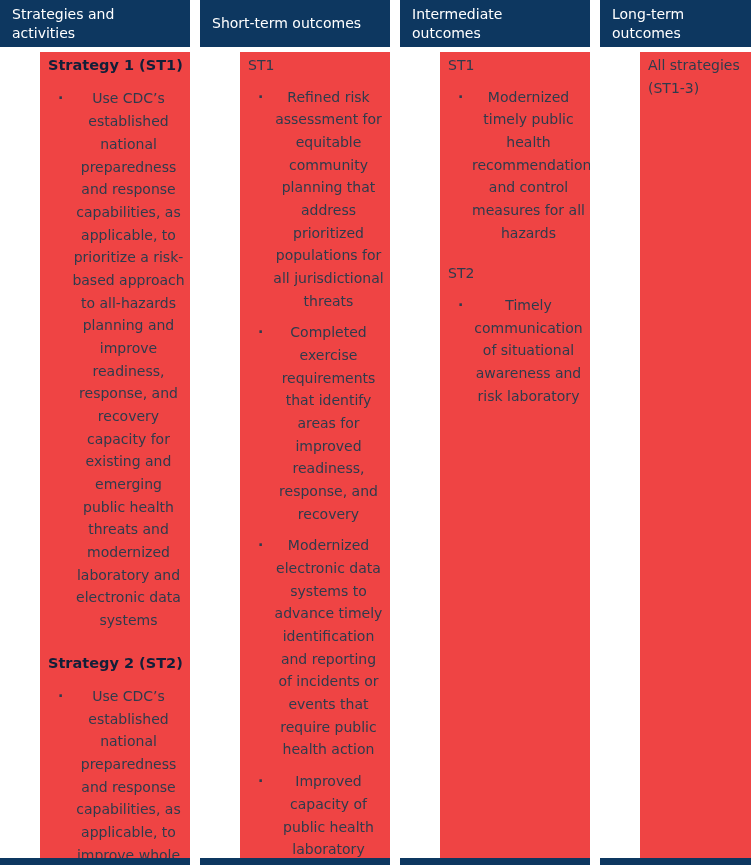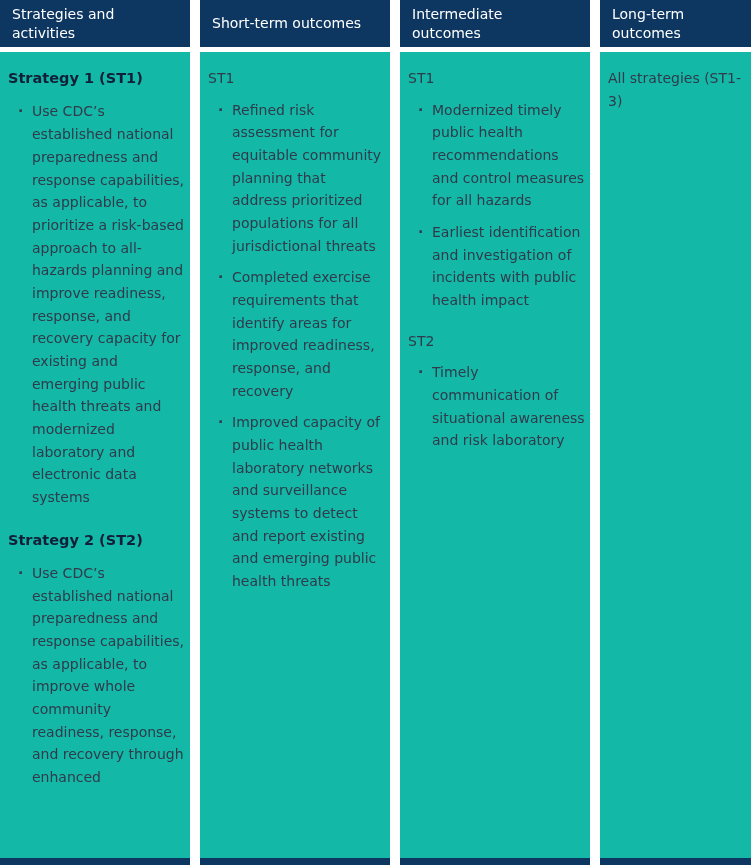--- a/index.html
+++ b/index.html
@@ -10,35 +10,35 @@
     display:grid;grid-template-columns:190px 190px 190px 151px;column-gap:10px;
   }
   .col{display:flex;flex-direction:column;height:865px;}
   .col-header{
     flex:0 0 47px;background:#0d3760;color:#ffffff;
     display:flex;align-items:center;box-sizing:border-box;
     padding:4px 10px 4px 12px;font-weight:normal;font-size:14px;line-height:1.3;
   }
   .col-header span{display:block;}
   .col-body{
-    flex:1 1 auto;margin-top:5px;background:#14b8a6;overflow:hidden;
-    box-sizing:border-box;padding:15px 5px 10px 8px;
-    font-size:14px;line-height:1.62;
+    flex:1 1 auto;margin-top:5px;background:#ef4444;overflow:hidden;
+    box-sizing:border-box;padding:2px 5px 10px 8px;
+    font-size:14px;line-height:1.62;margin-left:40px;
   }
   .col-foot{flex:0 0 7px;background:#0d3760;}
   .section{margin:0 0 18px 0;}
   .section:last-child{margin-bottom:0;}
   .strategy-heading{
     font-weight:bold;color:#121f38;font-size:14.5px;margin:0 0 10px 0;
   }
   .section + .section .strategy-heading{margin-top:20px;}
   .strategy-label{margin:0 0 9px 0;color:#2f3b4c;}
   ul.bullets{list-style:none;margin:0;padding:0;}
   ul.bullets li{
-    position:relative;padding-left:24px;margin:0 0 9px 0;
+    position:relative;padding-left:24px;margin:0 0 9px 0;text-align:center;
   }
   ul.bullets li::before{
     content:"\00B7";position:absolute;left:10px;top:0;
     font-weight:bold;color:#2f3b4c;
   }
 </style>
 </head>
 <body>
 
 <div class="page">
@@ -73,40 +73,40 @@
         <span>Short-term outcomes</span>
         <span></span>
       </div>
     </div>
     <div class="col-body">
       <div class="section">
         <p class="strategy-label">ST1</p>
         <ul class="bullets">
           <li>Refined risk assessment for equitable community planning that address prioritized populations for all jurisdictional threats</li>
           <li>Completed exercise requirements that identify areas for improved readiness, response, and recovery</li>
+          <li>Modernized electronic data systems to advance timely identification and reporting of incidents or events that require public health action</li>
           <li>Improved capacity of public health laboratory networks and surveillance systems to detect and report existing and emerging public health threats</li>
         </ul>
       </div>
     </div>
     <div class="col-foot"></div>
   </div>
 
   <div class="col">
     <div class="col-header">
       <div>
         <span>Intermediate</span>
         <span>outcomes</span>
       </div>
     </div>
     <div class="col-body">
       <div class="section">
         <p class="strategy-label">ST1</p>
         <ul class="bullets">
           <li>Modernized timely public health recommendations and control measures for all hazards</li>
-          <li>Earliest identification and investigation of incidents with public health impact</li>
         </ul>
       </div>
       <div class="section">
         <p class="strategy-label">ST2</p>
         <ul class="bullets">
           <li>Timely communication of situational awareness and risk laboratory</li>
         </ul>
       </div>
     </div>
     <div class="col-foot"></div>

